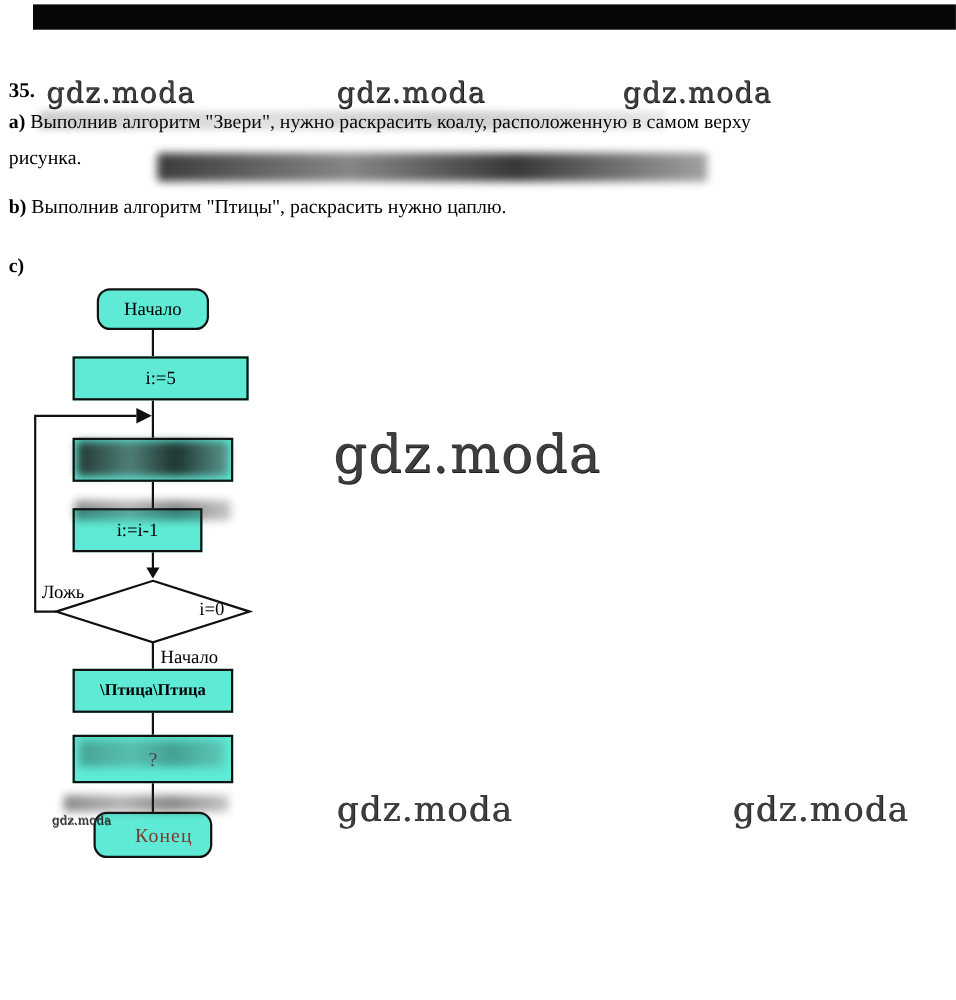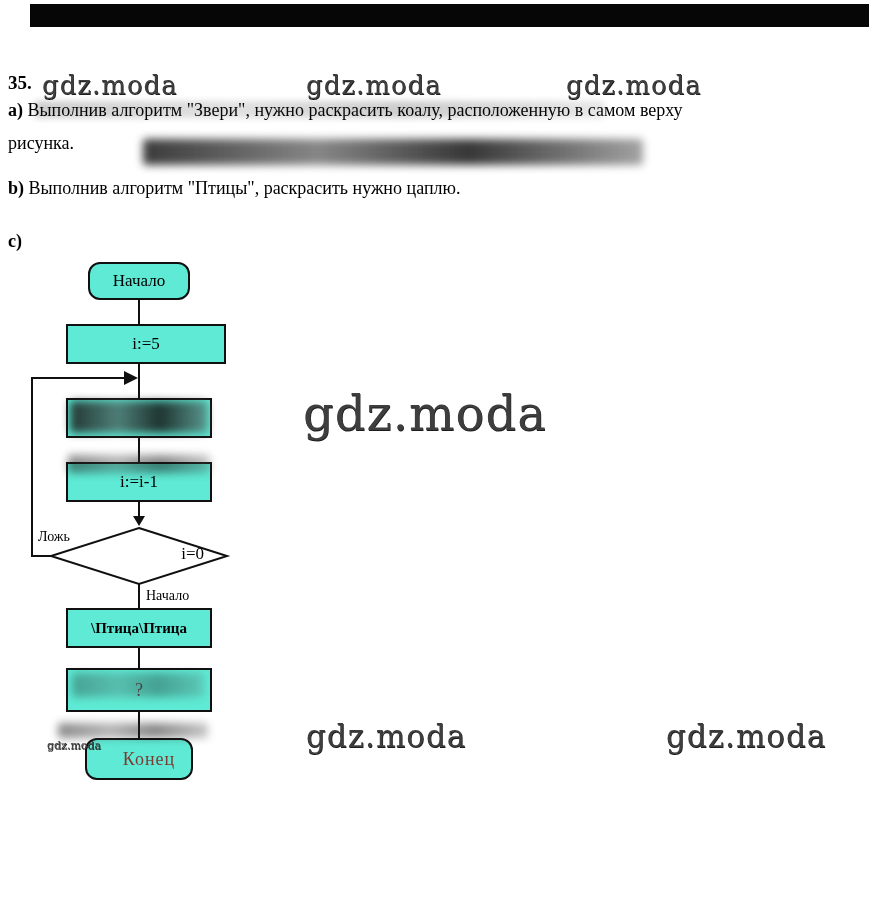--- a/index.html
+++ b/index.html
@@ -27,21 +27,21 @@
     position:absolute; box-sizing:border-box;
     border:2px solid #101010; background:#5eead4;
     display:flex; align-items:center; justify-content:center;
     font-size:17px;
   }
   .rounded { border-radius:12px; }
   .diamond-label {
     position:absolute; left:58px; top:544px; width:146px;
     text-align:right; font-size:17px;
   }
-  .branch-label { position:absolute; font-size:14px; }
+  .branch-label { position:absolute; font-size:17px; }
   .bird-label { font-size:15px;font-weight:bold; }
   .obscured-glyph { color:#555; font-size:18px; }
   .end-label { color:var(--end-text, #7d3a32); font-size:18px; letter-spacing:1px; }
   .smudge {
     position:absolute; filter:blur(4px); border-radius:3px;
     background:linear-gradient(90deg, rgba(25,25,25,.85), rgba(70,70,70,.65) 35%,
                rgba(20,20,20,.85) 65%, rgba(85,85,85,.55));
   }
   .smudge.light { opacity:.25; filter:blur(3px); }
   .smudge.mid { opacity:.6; }
@@ -88,21 +88,21 @@
     </g>
     <polygon points="139,528 227,556 139,584 51,556" fill="#ffffff" stroke="#101010" stroke-width="2"></polygon>
   </svg>
 
   <div class="box rounded" style="left:88px; top:262px; width:102px; height:38px;">Начало</div>
 
   <div class="box" style="left:66px; top:324px; width:160px; height:40px;">i:=5</div>
 
   <div class="box" style="left:66px; top:398px; width:146px; height:40px;"></div>
 
-  <div class="box" style="left:66px; top:462px; width:146px; height:40px;">i:=i-1</div>
+  <div class="box" style="left:66px; top:462px; width:118px; height:40px;">i:=i-1</div>
 
   <div class="diamond-label">i=0</div>
   <div class="branch-label" style="left:38px; top:529px;">Ложь</div>
   <div class="branch-label" style="left:146px; top:588px;">Начало</div>
 
   <div class="box" style="left:66px; top:608px; width:146px; height:40px;">
     <span class="bird-label">\Птица\Птица</span>
   </div>
 
   <div class="box" style="left:66px; top:668px; width:146px; height:44px;">

